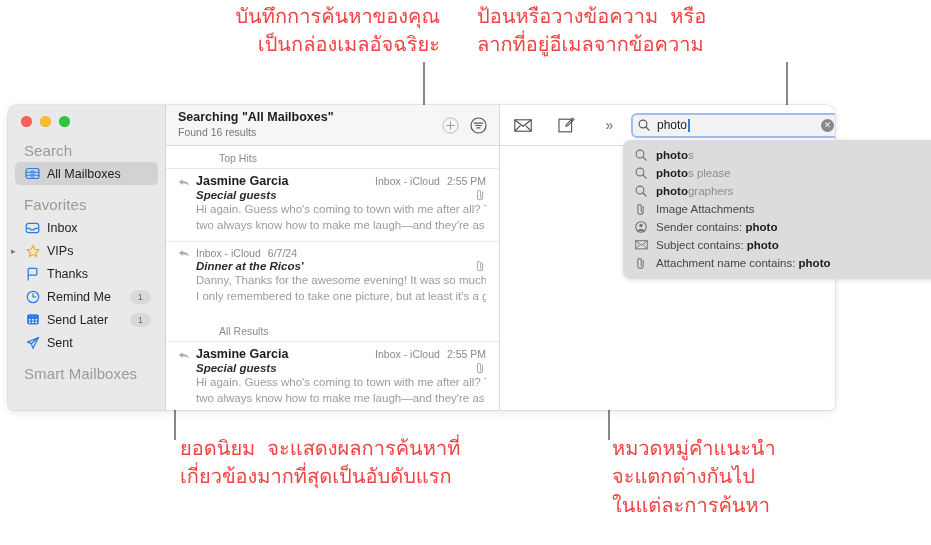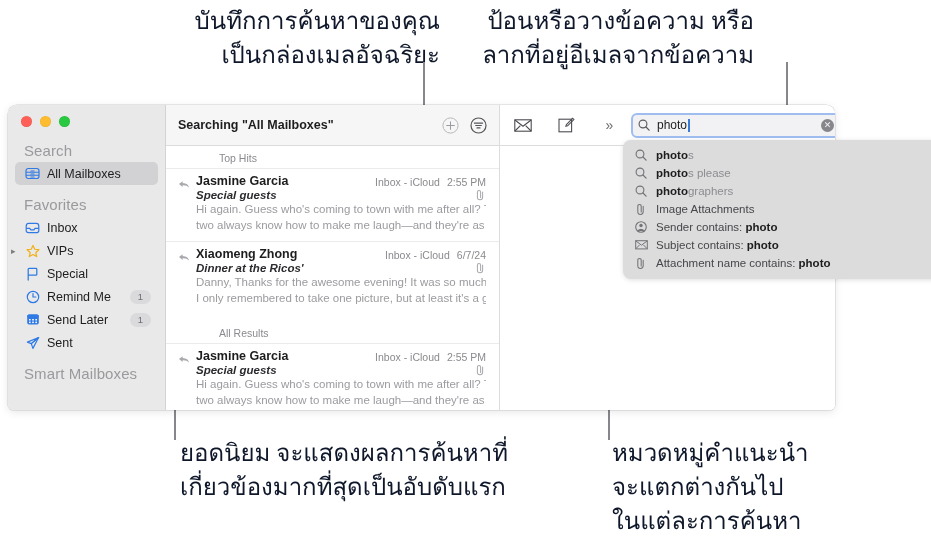--- a/index.html
+++ b/index.html
@@ -13,28 +13,28 @@
     height: 545px;
     position: relative;
     overflow: hidden;
     font-family: "Liberation Sans", "DejaVu Sans", sans-serif;
     -webkit-font-smoothing: antialiased;
   }
 
   
   .callout {
     position: absolute;
-    font-family: Liberation Serif, serif;
-    font-size: 24px;
+    font-family: Liberation Mono, monospace;
+    font-size: 20px;
     line-height: 1.42;
-    color: #0f172a;
+    color: #ef4444;
     white-space: pre-line;
   }
   #callout-tl { left: 140px; top: 4px;  width: 300px; text-align: right; }
-  #callout-tr { left: 436px; top: 4px;  width: 318px; text-align: right; }
+  #callout-tr { left: 477px; top: 4px;  width: 318px; text-align: left; }
   #callout-bl { left: 180px; top: 436px; width: 360px; text-align: left; }
   #callout-br { left: 612px; top: 436px; width: 300px; text-align: left; }
 
   .leader {
     position: absolute;
     background: #86868b;
   }
   .leader.v { width: 1.5px; }
   .leader.h { height: 1.5px; }
 
@@ -175,21 +175,21 @@
     margin-left: 33px;
   }
   .msg {
     padding: 5px 13px 7px 12px;
     border-top: 0.5px solid #ebebeb;
     position: relative;
   }
   .msg:first-of-type { border-top: none; }
   .msg-line1 {
     display: flex;
-    align-items: flex-end;
+    align-items: center;
   }
   .reply-ico {
     width: 13px; flex: 0 0 13px;
     margin-right: 5px;
     color: #a9a9ae;
     position: relative;
     top: 1px;
   }
   .msg-from {
     font-size: 12.5px;
@@ -391,21 +391,21 @@
       </span>
       <span class="sb-lbl">VIPs</span>
     </div>
 
     <div class="sb-row">
       <span class="sb-ico">
         <svg width="13" height="14" viewBox="0 0 13 14">
           <path d="M2.2 13 V2.2 Q2.2 1.4 3.1 1.4 h6.8 Q10.8 1.4 10.8 2.2 V7.4 Q10.8 8.2 9.9 8.2 H3.1" fill="none" stroke="#2f7ae5" stroke-width="1.25" stroke-linecap="round"></path>
         </svg>
       </span>
-      <span class="sb-lbl">Special</span>
+      <span class="sb-lbl">Thanks</span>
     </div>
 
     <div class="sb-row">
       <span class="sb-ico">
         <svg width="14" height="14" viewBox="0 0 14 14">
           <circle cx="7" cy="7" r="5.7" fill="none" stroke="#2f7ae5" stroke-width="1.2"></circle>
           <path d="M7 3.6 V7 h2.9" fill="none" stroke="#2f7ae5" stroke-width="1.2" stroke-linecap="round"></path>
         </svg>
       </span>
       <span class="sb-lbl">Remind Me</span>
@@ -443,20 +443,21 @@
     </div>
 
     <div class="sb-section" id="sb-smart-hdr">Smart Mailboxes</div>
   </div>
 
   <div id="list-col">
 
     <div id="list-header">
       <div id="list-header-text">
         <div id="list-title">Searching "All Mailboxes"</div>
+        <div id="list-sub">Found 16 results</div>
       </div>
       <div class="hdr-btn">
         <span>
           <svg width="17" height="17" viewBox="0 0 17 17">
             <circle cx="8.5" cy="8.5" r="7.6" fill="none" stroke="#b8b8bd" stroke-width="1"></circle>
             <path d="M8.5 4.7 V12.3 M4.7 8.5 H12.3" stroke="#9a9a9f" stroke-width="1.05" stroke-linecap="round"></path>
           </svg>
         </span>
       </div>
       <div class="hdr-btn">
@@ -498,21 +499,20 @@
         </div>
       </div>
 
       <div class="msg">
         <div class="msg-line1">
           <span class="reply-ico">
             <svg width="12" height="9" viewBox="0 0 12 9">
               <path d="M4.6 1.2 1.0 4.1 4.6 7.0 V5.2 Q9.0 5.0 11.0 7.6 Q10.4 3.4 4.6 3.1 z" fill="#a9a9ae"></path>
             </svg>
           </span>
-          <span class="msg-from">Xiaomeng Zhong</span>
           <span class="msg-mbox">Inbox - iCloud</span>
           <span class="msg-time">6/7/24</span>
         </div>
         <div class="msg-line2">
           <span class="msg-subj">Dinner at the Ricos'</span>
           <span class="clip-ico">
             <svg width="10" height="12" viewBox="0 0 10 12">
               <path d="M7.6 3.0 V8.2 Q7.6 10.7 5.0 10.7 Q2.4 10.7 2.4 8.2 V3.3 Q2.4 1.5 4.0 1.5 Q5.6 1.5 5.6 3.3 V8.4" fill="none" stroke="#a9a9ae" stroke-width="1.05" stroke-linecap="round"></path>
             </svg>
           </span>

